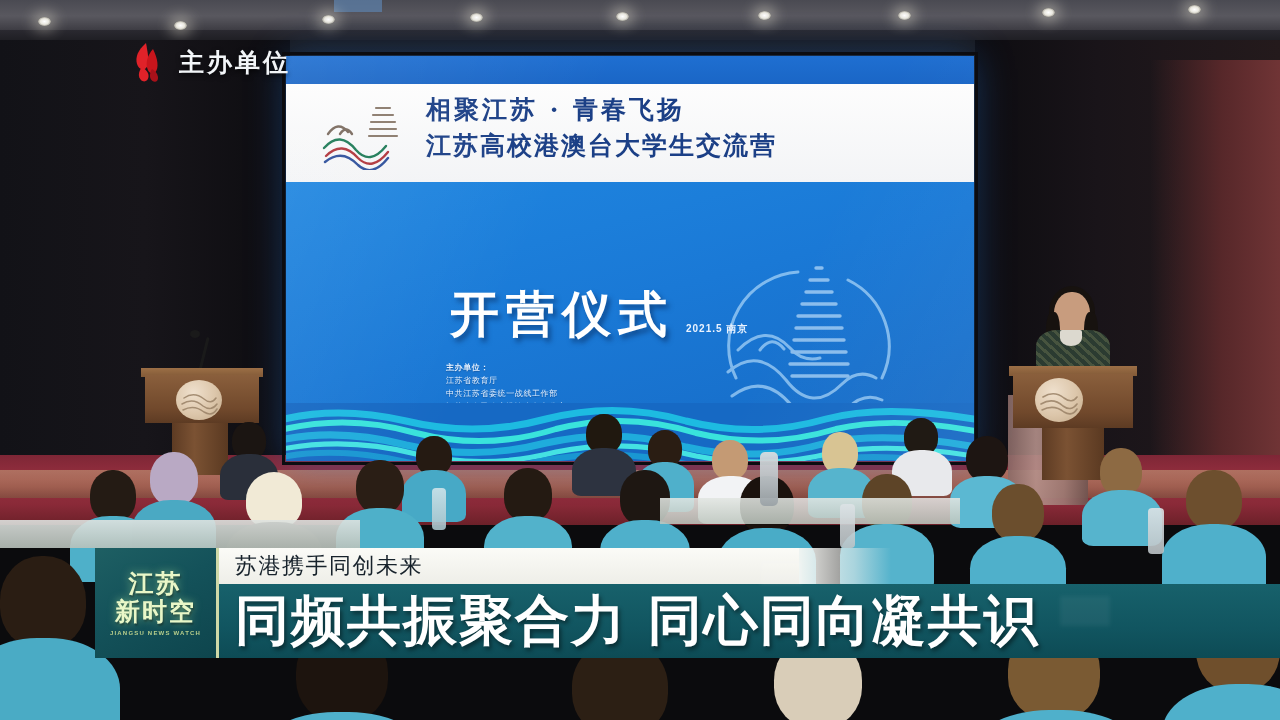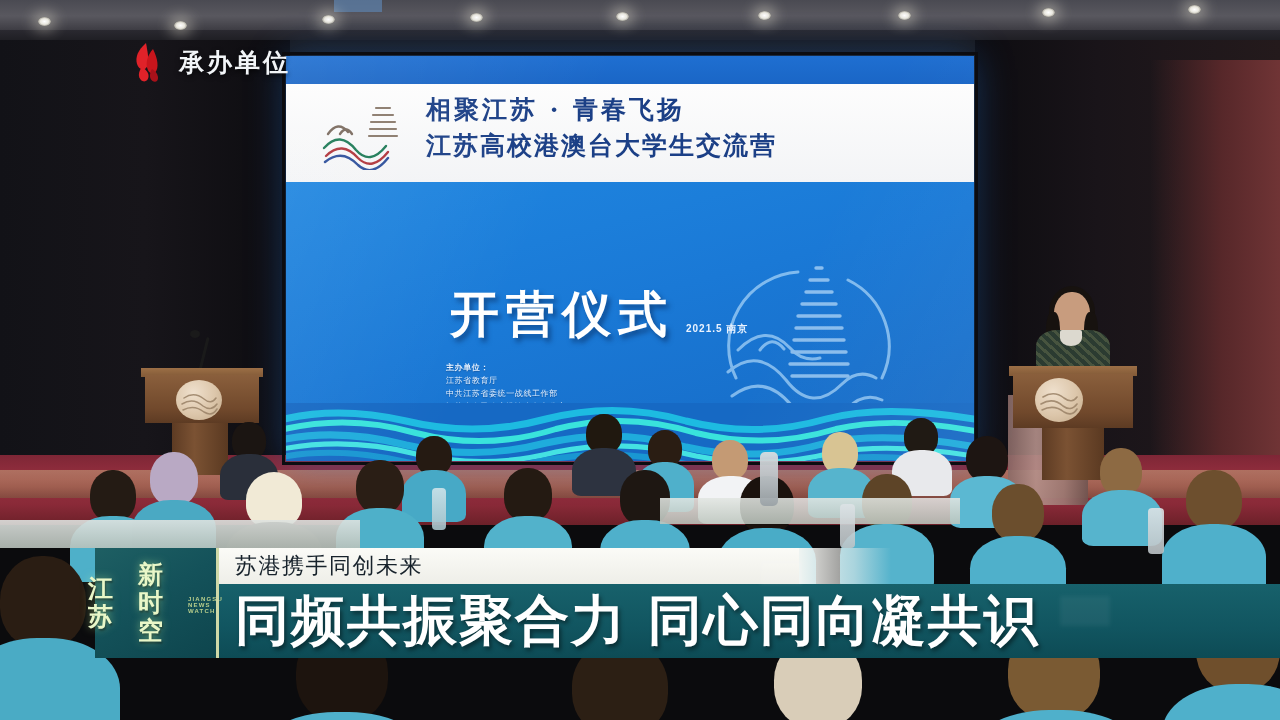--- a/index.html
+++ b/index.html
@@ -95,21 +95,21 @@
     background:repeating-linear-gradient(42deg,#2b3b31 0 4px,#47543f 4px 7px),#333f33;}
   .speaker-collar{position:absolute;left:1060px;top:330px;width:22px;height:16px;
     background:#dcd9cf;border-radius:2px 2px 50% 50%;}
 
   
   .l3{position:absolute;left:95px;top:548px;}
   .l3-logo{position:absolute;left:0;top:0;width:121px;height:110px;
     background:linear-gradient(150deg,#1e5f63 0%,#14525a 45%,#0e454d 100%);
     border-right:3px solid #cfd9a8;}
   .l3-logo-inner{position:absolute;left:0;top:0;width:121px;height:110px;
-    display:flex;flex-direction:row;align-items:center;justify-content:center;gap:23px;}
+    display:flex;flex-direction:column;align-items:center;justify-content:center;}
   .l3-cn1{font-size:25px;font-weight:700;letter-spacing:2px;color:#e9f7c8;line-height:1.12;
     text-shadow:0 0 8px rgba(200,255,160,.55),1px 2px 2px rgba(0,0,0,.45);
     font-family:"DejaVu Sans","Liberation Sans",sans-serif;}
   .l3-cn2{font-size:25px;font-weight:700;letter-spacing:2px;color:#e9f7c8;line-height:1.12;
     text-shadow:0 0 8px rgba(200,255,160,.55),1px 2px 2px rgba(0,0,0,.45);
     font-family:"DejaVu Sans","Liberation Sans",sans-serif;}
   .l3-en{font-size:6px;letter-spacing:1.2px;color:#b9cf8c;margin-top:4px;font-weight:700;}
 
   .l3-kicker{position:absolute;left:124px;top:0;width:580px;height:36px;
     background:linear-gradient(180deg,#fbfbf7 0%,#eeeee8 100%);
@@ -409,21 +409,21 @@
   <div style="position:absolute;left:432px;top:488px;width:14px;height:42px;
        border-radius:4px;background:linear-gradient(180deg,#cfe4ea 0%,#a9c4cc 100%);opacity:.9;"></div>
 
   <div class="bug-tl">
     <svg width="44" height="44" viewBox="0 0 44 44">
       <path d="M20 3 C12 10 9 17 11 24 C12.5 29 17 31 20 28 C23.5 24.5 22.5 16 20 3 Z" fill="#e02229"></path>
       <path d="M27 9 C21 16 19.5 23 21.5 29 C23 33.5 27 35 29.5 32 C33 28 32 19 27 9 Z" fill="#c8151c"></path>
       <path d="M16 27 C12 32 12 37 15 40 C18 43 22 41 22.5 37 C23 33 20 29.5 16 27 Z" fill="#e02229"></path>
       <path d="M26 29 C23 34 23.5 39 26.5 41 C29.5 43 32.5 41 32 37 C31.6 33.4 29 30.6 26 29 Z" fill="#a8111a"></path>
     </svg>
-    <div class="bug-tl-text">承办单位</div>
+    <div class="bug-tl-text">主办单位</div>
   </div>
 
 
   <div class="l3">
     <div class="l3-kicker">
       <span>苏港携手同创未来</span>
     </div>
     <div class="l3-kicker-tail"></div>
 
     <div class="l3-main">

